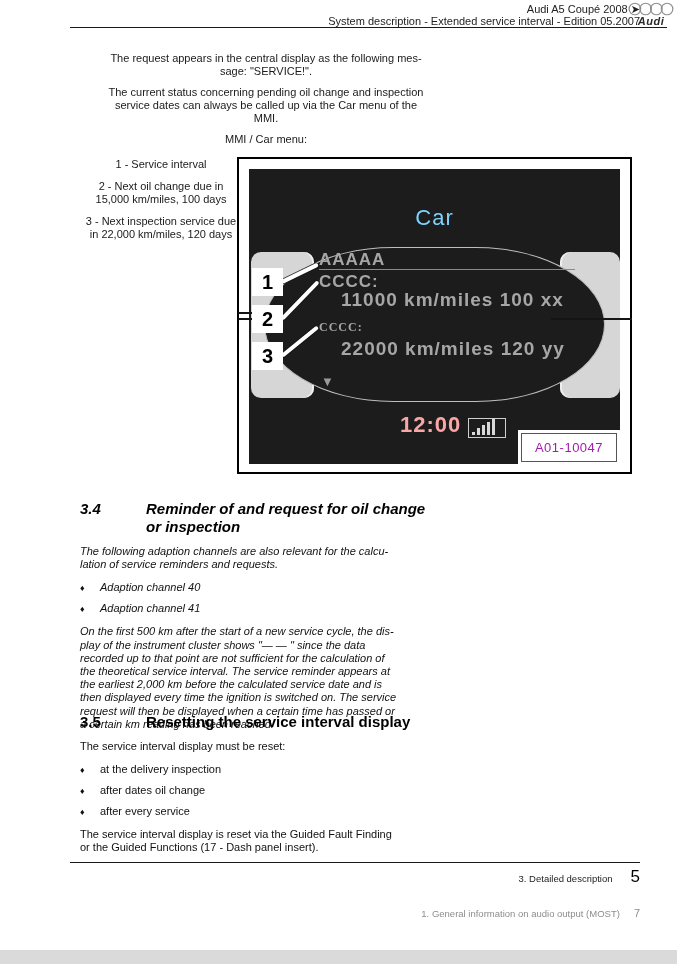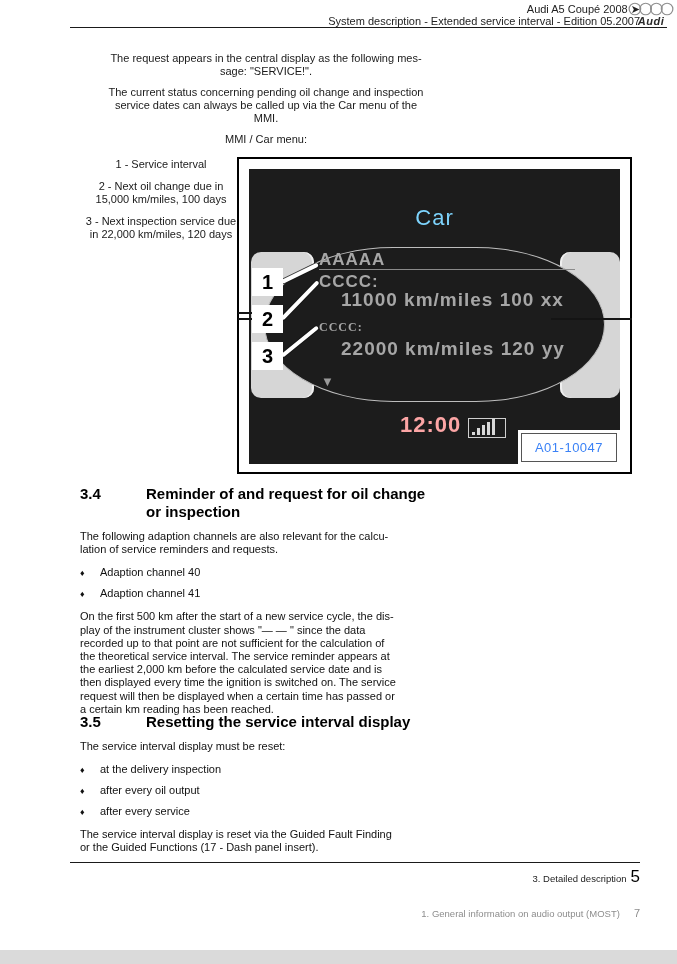--- a/index.html
+++ b/index.html
@@ -24,21 +24,21 @@
   .legend .item { margin:0 0 9px 0; white-space:pre-line; }
   
   .sec { position:absolute; left:80px; width:404px; font-size:11px; line-height:13.2px; }
   .sec-head { display:flex; font-size:15px; font-weight:bold; line-height:18px; color:#000; }
   .sec-num { width:66px; flex:none; }
   .sec-title { white-space:pre-line; }
   .sec p { margin:9px 0 0 0; white-space:pre-line; }
   .bullets { margin:10px 0 0 0; }
   .bullet-row { display:flex; margin:0 0 6.5px 0; }
   .bullet-glyph { width:20px; flex:none; font-size:9px; padding-top:1px; }
-  .s34 { top:485px; }
+  .s34 { top:500px;font-style:italic; }
   .s35 { top:713px; }
   
   .figure { position:absolute; left:237px; top:157px; width:395px; height:317px;
             border:2px solid #000; background:#fff; }
   .panel { position:absolute; left:10px; top:10px; width:371px; height:295px; background:#1c1c1c; }
   .car-title { position:absolute; top:36px; left:0; width:100%; text-align:center;
                font-size:22px; font-weight:normal; color:#7dd3fc; letter-spacing:1px; }
   .bezel { position:absolute; background:#d6d6d6; z-index:1; }
   .bezel-left  { left:2px;  top:83px; width:63px; height:146px; border-radius:10px; box-shadow:inset -2px 0 0 #efefef; }
   .bezel-right { left:311px; top:83px; width:60px; height:146px; border-radius:10px; box-shadow:inset 2px 0 0 #efefef; }
@@ -64,27 +64,27 @@
   .time { position:absolute; z-index:5; left:151px; top:243px; font-size:22px; font-weight:bold;
           color:#fca5a5; letter-spacing:1px; }
   .signal { position:absolute; z-index:5; left:219px; top:249px; width:38px; height:20px;
             border:1px solid #cfcfcf; display:flex; align-items:flex-end; gap:2px; padding:2px 3px; }
   .signal i { display:block; width:3px; background:#d9d9d9; }
   .signal i:nth-child(1){height:3px;} .signal i:nth-child(2){height:7px;}
   .signal i:nth-child(3){height:10px;} .signal i:nth-child(4){height:13px;}
   .signal i:nth-child(5){height:16px;}
   .refbox { position:absolute; z-index:6; left:272px; top:264px; width:96px; height:29px;
             background:#fff; border:1px solid #555; box-shadow:0 0 0 3px #fff;
-            color:#3b82f6; font-size:13px; letter-spacing:.5px; text-align:center; line-height:27px; }
+            color:#a21caf; font-size:13px; letter-spacing:.5px; text-align:center; line-height:27px; }
   .right-line { position:absolute; z-index:7; left:312px; top:159px; width:81px; height:2px; background:#141414; }
   .left-tick { position:absolute; z-index:7; left:-1px; width:14px; height:2px; background:#141414; }
   .lt1 { top:153px; } .lt2 { top:159px; }
   
   .footer-rule { position:absolute; left:70px; top:862px; width:570px; height:1px; background:#1a1a1a; }
-  .footer-text { position:absolute; right:37px; top:867px; display:flex; align-items:baseline; gap:4px; }
+  .footer-text { position:absolute; right:37px; top:867px; display:flex; align-items:baseline; gap:18px; }
   .footer-label { font-size:9.5px; color:#222; }
   .footer-page { font-size:17px; color:#000; }
   .ghost-footer { position:absolute; right:37px; top:907px; display:flex; align-items:baseline; gap:14px;
                   color:#8d8d8d; }
   .ghost-label { font-size:9.5px; } .ghost-page { font-size:11px; }
   .bottom-strip { position:absolute; left:0; top:950px; width:677px; height:14px; background:#dadada; }
 </style>
 </head>
 <body>
 
@@ -193,21 +193,21 @@
       <div class="sec-title">Resetting the service interval display</div>
     </div>
     <p>The service interval display must be reset:</p>
     <div class="bullets">
       <div class="bullet-row">
         <span class="bullet-glyph">♦</span>
         <span>at the delivery inspection</span>
       </div>
       <div class="bullet-row">
         <span class="bullet-glyph">♦</span>
-        <span>after every oil output</span>
+        <span>after dates oil change</span>
       </div>
       <div class="bullet-row">
         <span class="bullet-glyph">♦</span>
         <span>after every service</span>
       </div>
     </div>
     <p>The service interval display is reset via the Guided Fault Finding
 or the Guided Functions (17 - Dash panel insert).</p>
   </div>
 

